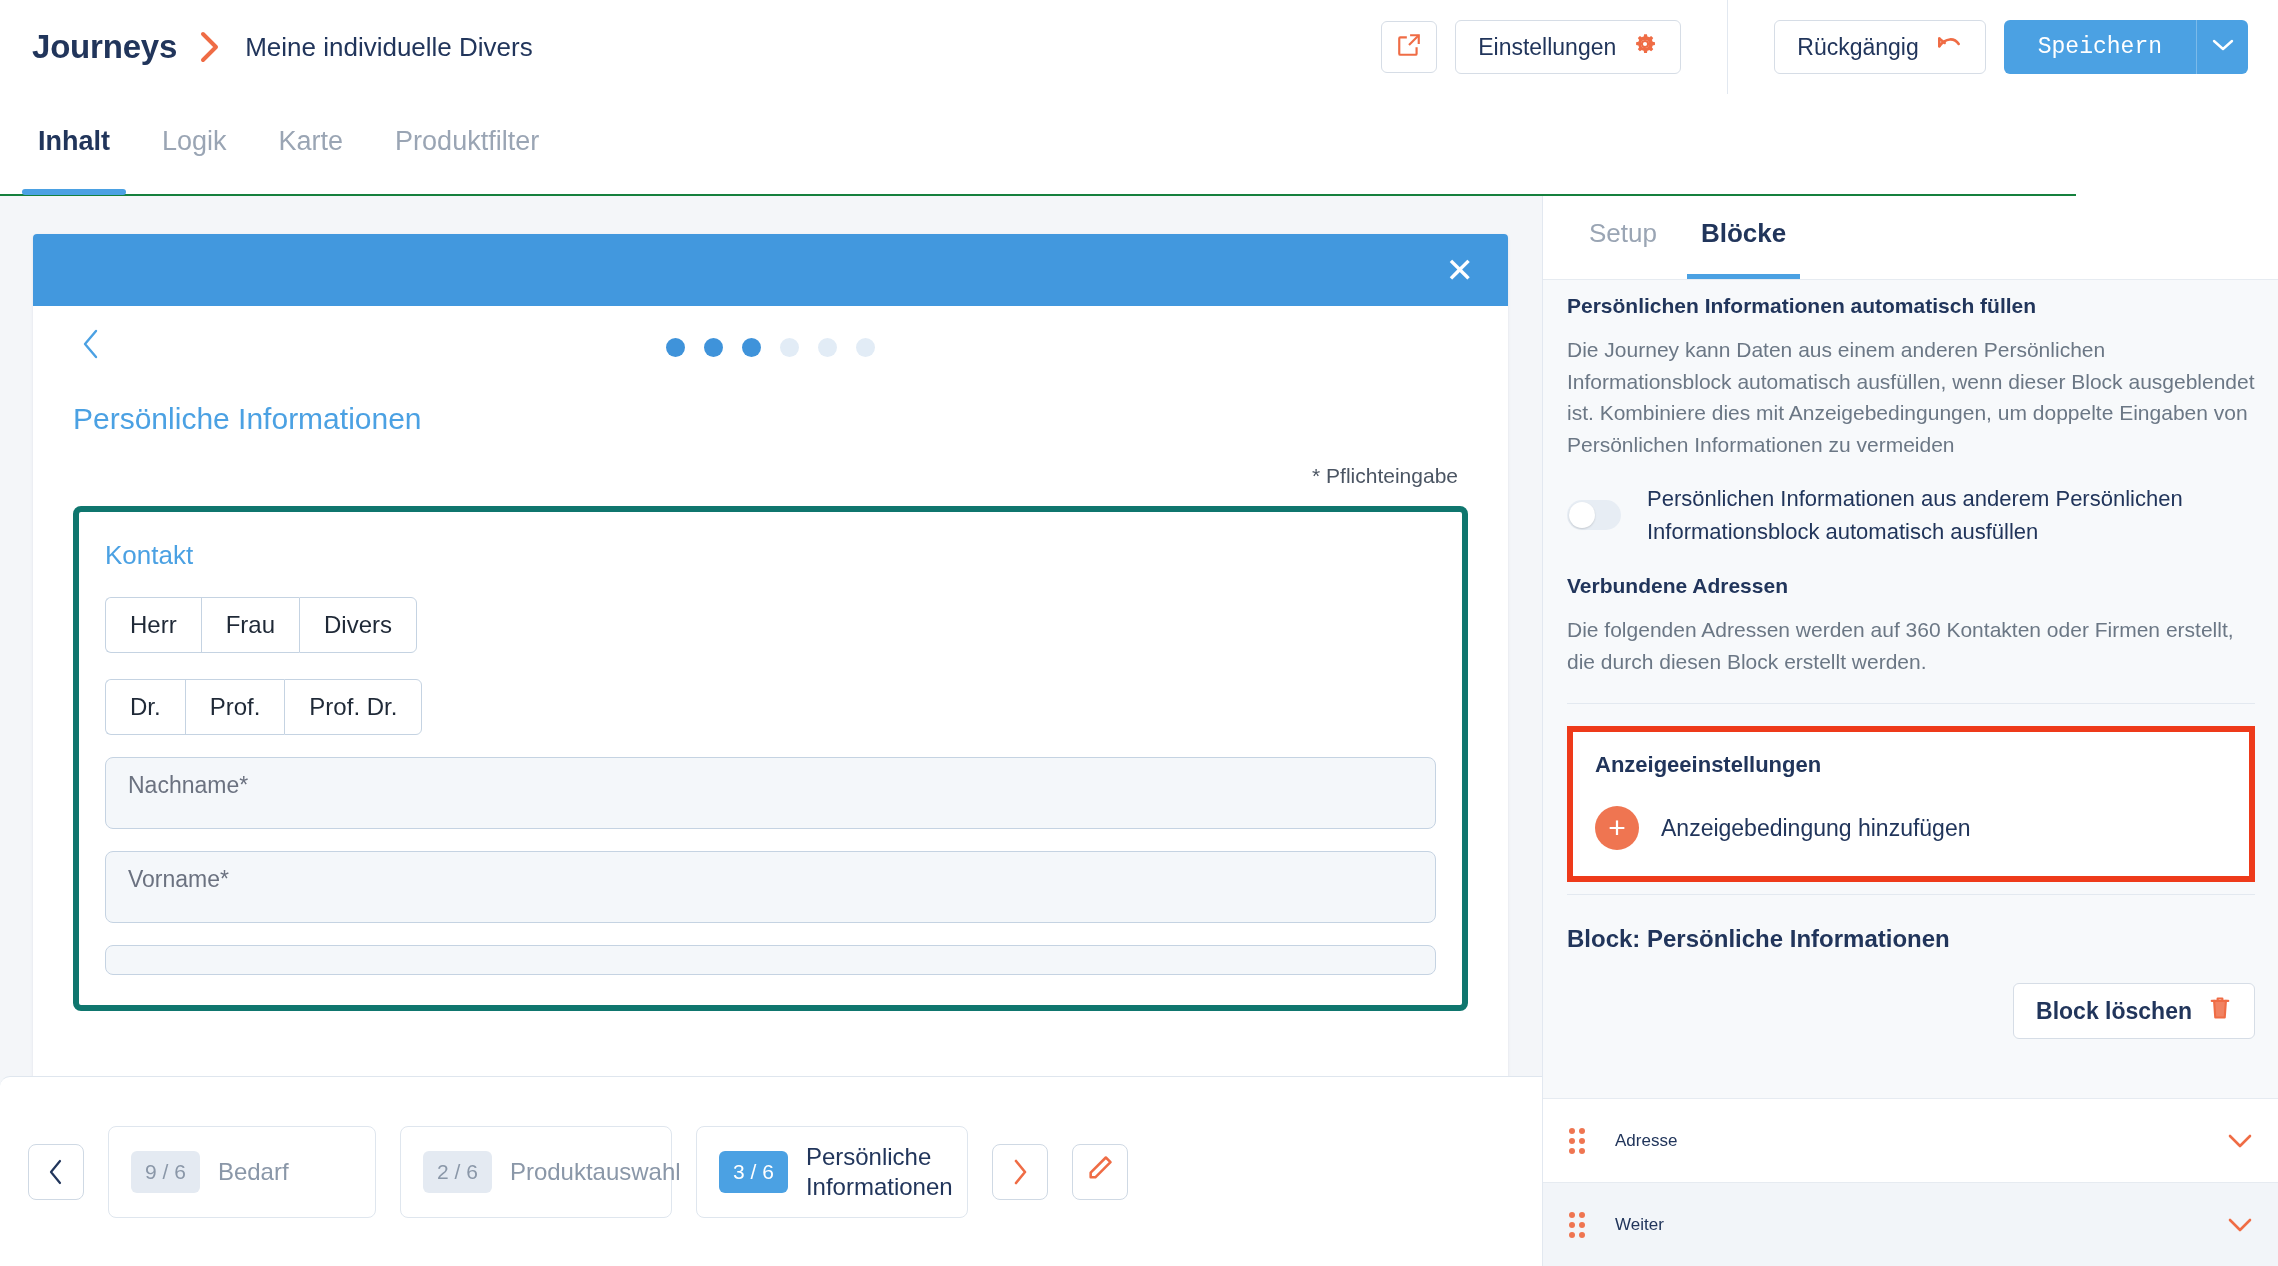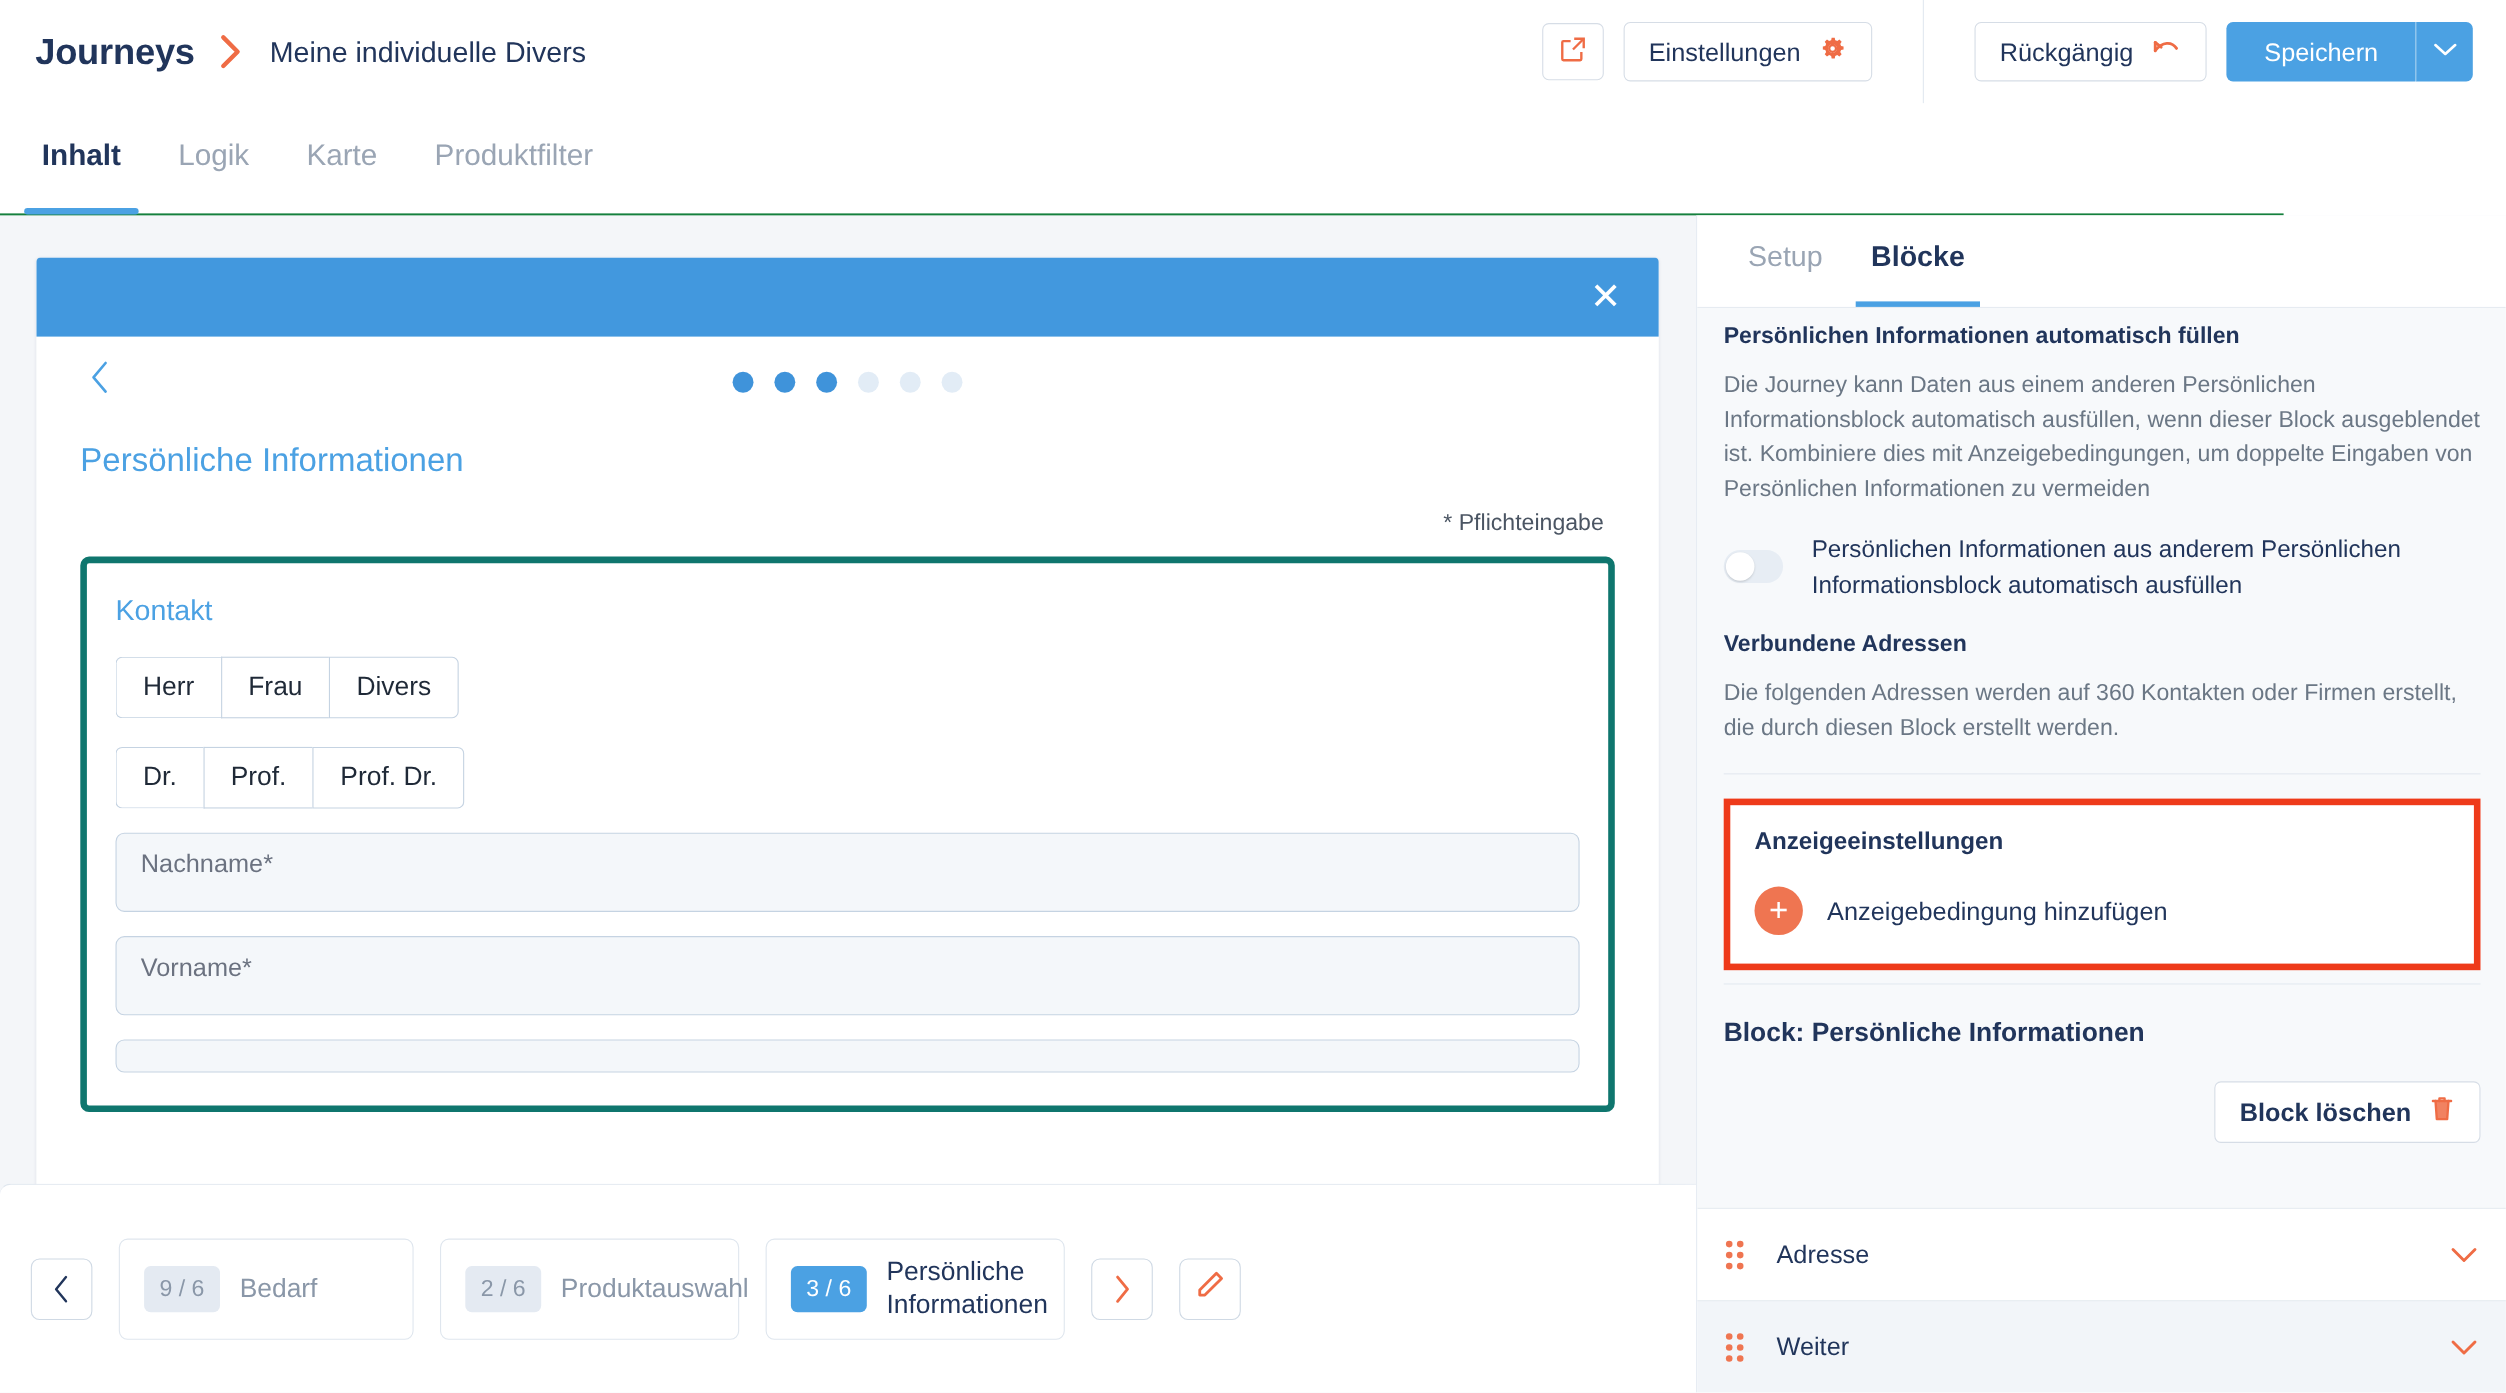--- a/index.html
+++ b/index.html
@@ -40,21 +40,21 @@
   .btn-primary {
     height: 54px; background: #4ba1e3; color: #fff; border: none;
     border-radius: 6px 0 0 6px; padding: 0 34px; font-size: 23px;
     display: flex; align-items: center; white-space: nowrap;
   }
   .btn-primary-caret {
     height: 54px; width: 52px; background: #4ba1e3; border-radius: 0 6px 6px 0;
     display: flex; align-items: center; justify-content: center;
     border-left: 1px solid #7bbaea;
   }
-  .primary-group { display: flex; padding-right: 30px; }
+  .primary-group { display: flex; padding-right: 30px; font-family: Liberation Mono, monospace; }
 
   
   .tabbar {
     position: absolute; left: 0; top: 94px; width: 2076px; height: 102px;
     background: #fff; border-bottom: 2px solid #15803d;
     display: flex; align-items: flex-start; padding-left: 12px;
   }
   .tab {
     font-size: 27px; color: #9aa5b4; padding: 32px 26px 0 26px;
     position: relative; height: 101px;
@@ -212,21 +212,21 @@
   }
 
   .blk-item {
     height: 84px; background: #fff; border-top: 1px solid #e6ebf1;
     display: flex; align-items: center; padding: 0 26px; gap: 30px;
   }
   .blk-item.shaded { background: #f2f5f9; }
   .grip { width: 16px; flex: none; display: grid;
           grid-template-columns: 6px 6px; gap: 4px 4px; }
   .grip i { width: 6px; height: 6px; border-radius: 50%; background: #ef7551; display:block; }
-  .blk-name { font-size: 23px; color: #21355b; flex: 1; }
+  .blk-name { font-size: 17px; color: #21355b; flex: 1; }
   .chev-down { color: #ef6c45; font-size: 26px; }
   .blk-list { position: absolute; left: 0; bottom: 0; width: 736px; }
 </style>
 </head>
 <body>
 
 <div class="app">
 
   <div class="topbar">
     <div class="brand-wrap">

